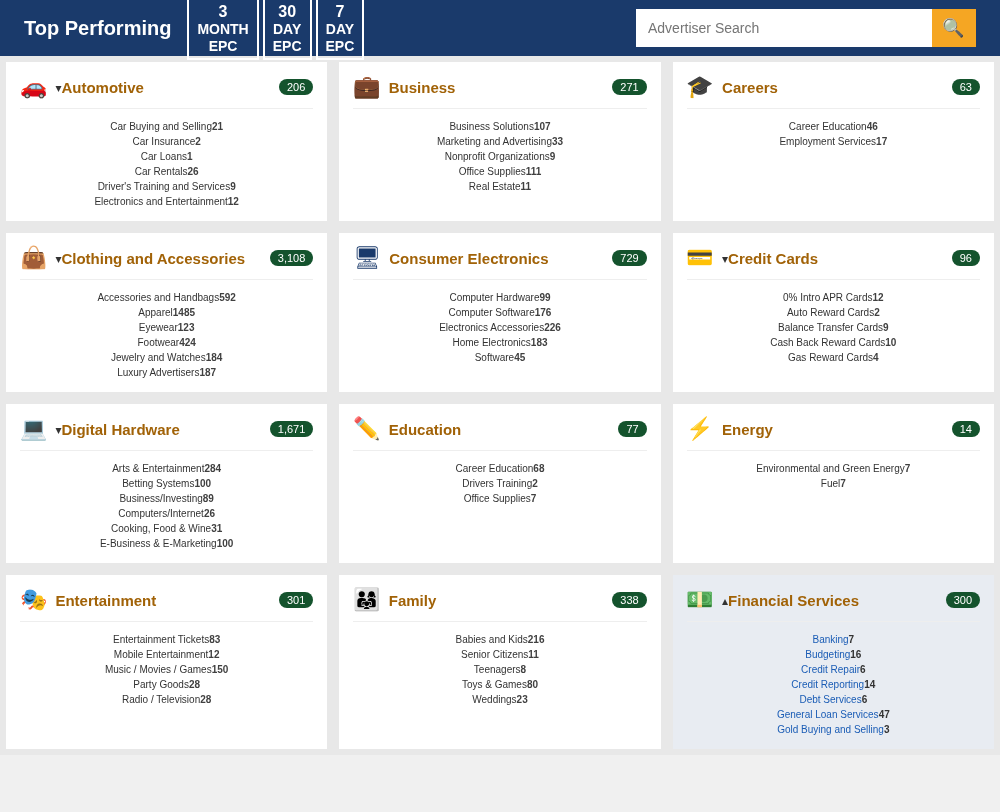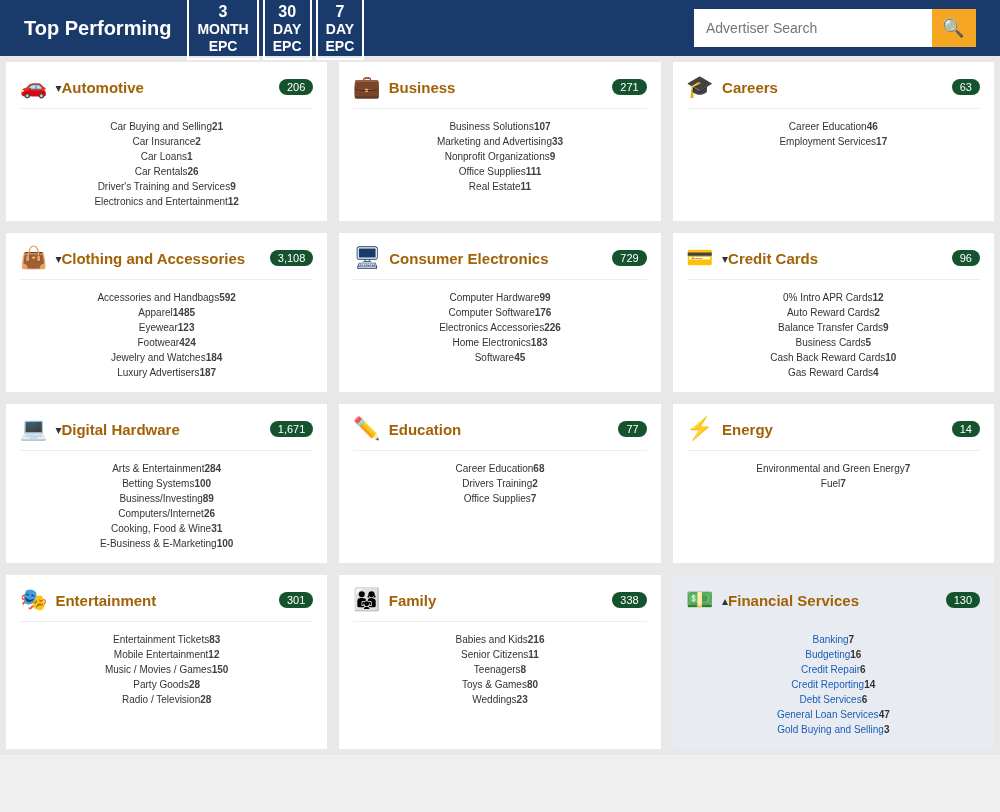--- a/index.html
+++ b/index.html
@@ -35,21 +35,21 @@
       flex-direction: column;
       align-items: center;
       line-height: 1.2;
     }
     .epc-btn .num { font-size: 16px; }
     .epc-btn .lbl { font-size: 14px; }
     .header-spacer { flex: 1; }
     .search-box {
       display: flex;
       align-items: center;
-      width: 282px;
+      width: 340px;
     }
     .search-input {
       flex: 1;
       height: 38px;
       border: none;
       padding: 0 12px;
       font-size: 14px;
       outline: none;
       background: #fff;
     }
@@ -307,24 +307,20 @@
     </div>
         <div class="sub-item">
       <span class="sub-item-name">Auto Reward Cards</span>
       <span class="sub-item-count">2</span>
     </div>
         <div class="sub-item">
       <span class="sub-item-name">Balance Transfer Cards</span>
       <span class="sub-item-count">9</span>
     </div>
         <div class="sub-item">
-      <span class="sub-item-name">Business Cards</span>
-      <span class="sub-item-count">5</span>
-    </div>
-        <div class="sub-item">
       <span class="sub-item-name">Cash Back Reward Cards</span>
       <span class="sub-item-count">10</span>
     </div>
         <div class="sub-item">
       <span class="sub-item-name">Gas Reward Cards</span>
       <span class="sub-item-count">4</span>
     </div>
       </div>
       <div class="category-card">
         <div class="cat-header">
@@ -448,21 +444,21 @@
         <div class="sub-item">
       <span class="sub-item-name">Weddings</span>
       <span class="sub-item-count">23</span>
     </div>
       </div>
       <div class="category-card financial-card">
         <div class="cat-header">
     <span class="cat-icon">💵</span>
     <span class="arrow-up"></span>
     <span class="cat-title">Financial Services</span>
-    <span class="cat-count">130</span>
+    <span class="cat-count">300</span>
   </div>
         <div class="sub-item">
       <span class="sub-item-name">Banking</span>
       <span class="sub-item-count">7</span>
     </div>
         <div class="sub-item">
       <span class="sub-item-name">Budgeting</span>
       <span class="sub-item-count">16</span>
     </div>
         <div class="sub-item">

